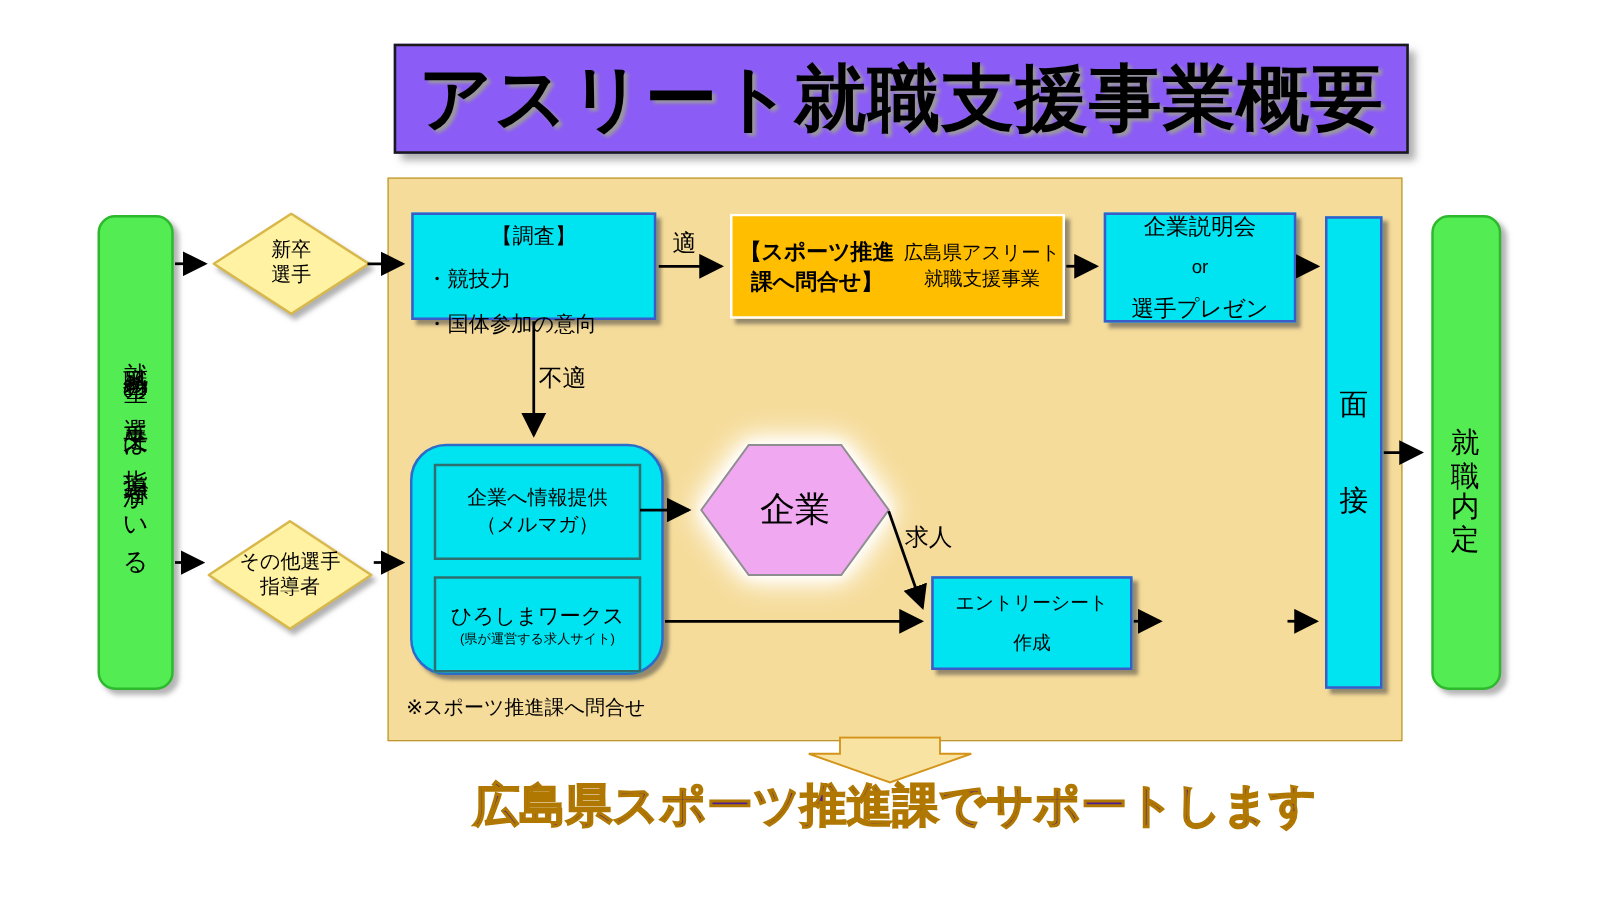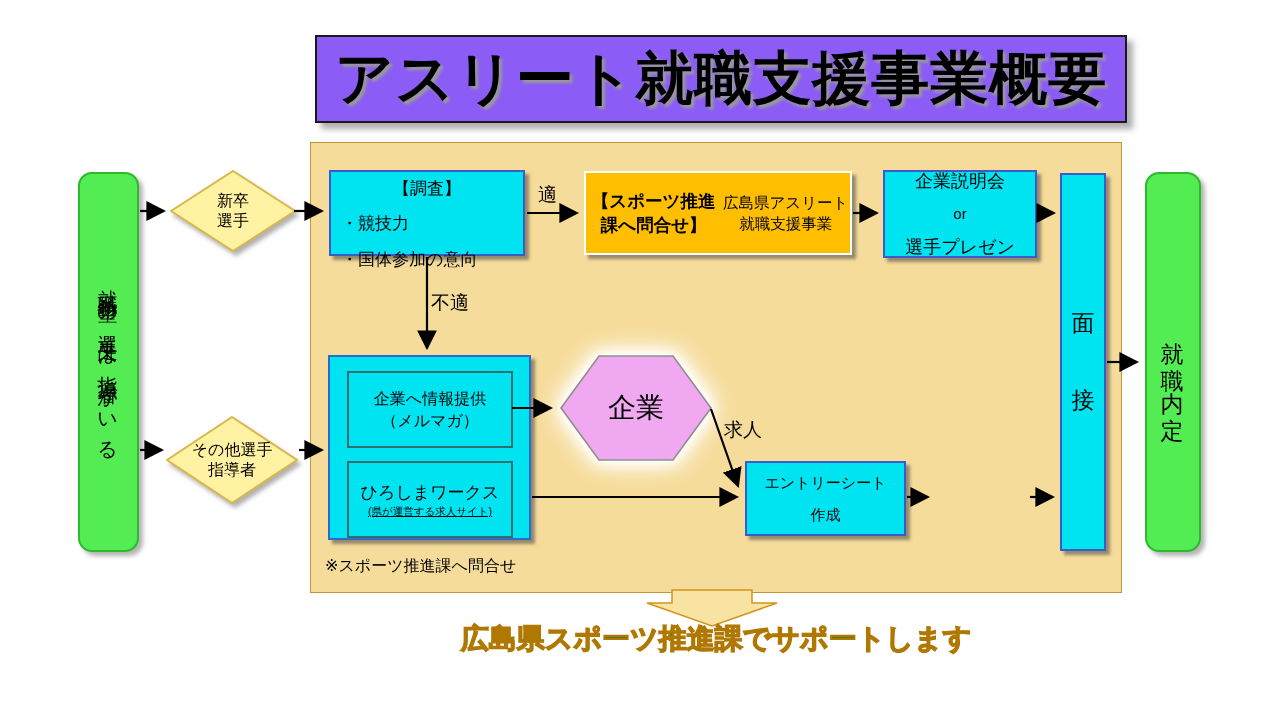--- a/index.html
+++ b/index.html
@@ -52,30 +52,30 @@
     display:flex;flex-direction:column;align-items:center;justify-content:center;text-align:center;gap:12px;
   }
   .survey-box{left:329px;top:170px;width:196px;height:86px;align-items:stretch;justify-content:flex-start;padding-top:6px;}
   .survey-box .sv-head{text-align:center;font-size:17px;line-height:22px;}
   .survey-box .sv-bullet{text-align:left;padding-left:10px;font-size:17px;line-height:24px;}
   .seminar-box{left:883px;top:170px;width:154px;height:88px;}
   .seminar-box div{font-size:18px;line-height:22px;}
   .seminar-box .or{font-size:15px;line-height:20px;}
   .interview-box{left:1060px;top:173px;width:46px;height:378px;gap:46px;}
   .interview-box span{font-size:23px;}
-  .container-box{left:328px;top:355px;width:203px;height:185px;border-color:#2E6BC8;display:block;}
+  .container-box{left:328px;top:355px;width:203px;height:185px;border-color:#2E6BC8;display:block;border-radius:29px;}
   .inner-box{
     position:absolute;background:#00E4F2;border:2px solid #2F6F6F;box-sizing:border-box;
     display:flex;flex-direction:column;align-items:center;justify-content:center;text-align:center;
   }
   .info-box{left:17px;top:14px;width:166px;height:77px;}
   .info-box div{font-size:16px;line-height:22px;}
   .works-box{left:17px;top:104px;width:166px;height:77px;}
   .works-box .wline1{font-size:17px;line-height:22px;}
-  .works-box .wline2{font-size:10.5px;line-height:14px;text-decoration:underline;}
+  .works-box .wline2{font-size:10.5px;line-height:14px;}
   .entry-box{left:745px;top:461px;width:161px;height:75px;}
   .entry-box div{font-size:15px;line-height:20px;}
   .practice-box{left:935px;top:461px;width:94px;height:75px;}
   .practice-box div{font-size:20px;line-height:26px;}
   
   .contact-box{
     position:absolute;left:584px;top:171px;width:268px;height:84px;
     background:#FFBE00;border:2px solid #ffffff;box-sizing:border-box;
     box-shadow:4px 4px 3px rgba(70,70,70,.55);
     display:flex;flex-direction:row;align-items:center;justify-content:center;text-align:center;
@@ -92,22 +92,22 @@
   
   .flabel{position:absolute;font-size:19px;white-space:nowrap;}
   .lbl-fit{left:538px;top:182px;}
   .lbl-unfit{left:431px;top:290px;}
   .lbl-job{left:724px;top:417px;}
   .note{position:absolute;left:325px;top:556px;font-size:16px;white-space:nowrap;}
   
   .block-arrow{position:absolute;left:640px;top:589px;width:145px;height:40px;}
   .footer-text{
     position:absolute;left:310px;top:620px;width:812px;text-align:center;
-    font-size:28px;font-weight:bold;white-space:nowrap;
-    color:#15803d;-webkit-text-stroke:1.3px #B07800;
+    font-size:37px;font-weight:bold;white-space:nowrap;
+    color:#4c1d95;-webkit-text-stroke:1.3px #B07800;
   }
   
   .connectors{position:absolute;left:0;top:0;width:1280px;height:720px;pointer-events:none;}
 </style>
 </head>
 <body>
 
 <div class="stage">
 
   <div class="title-box">

